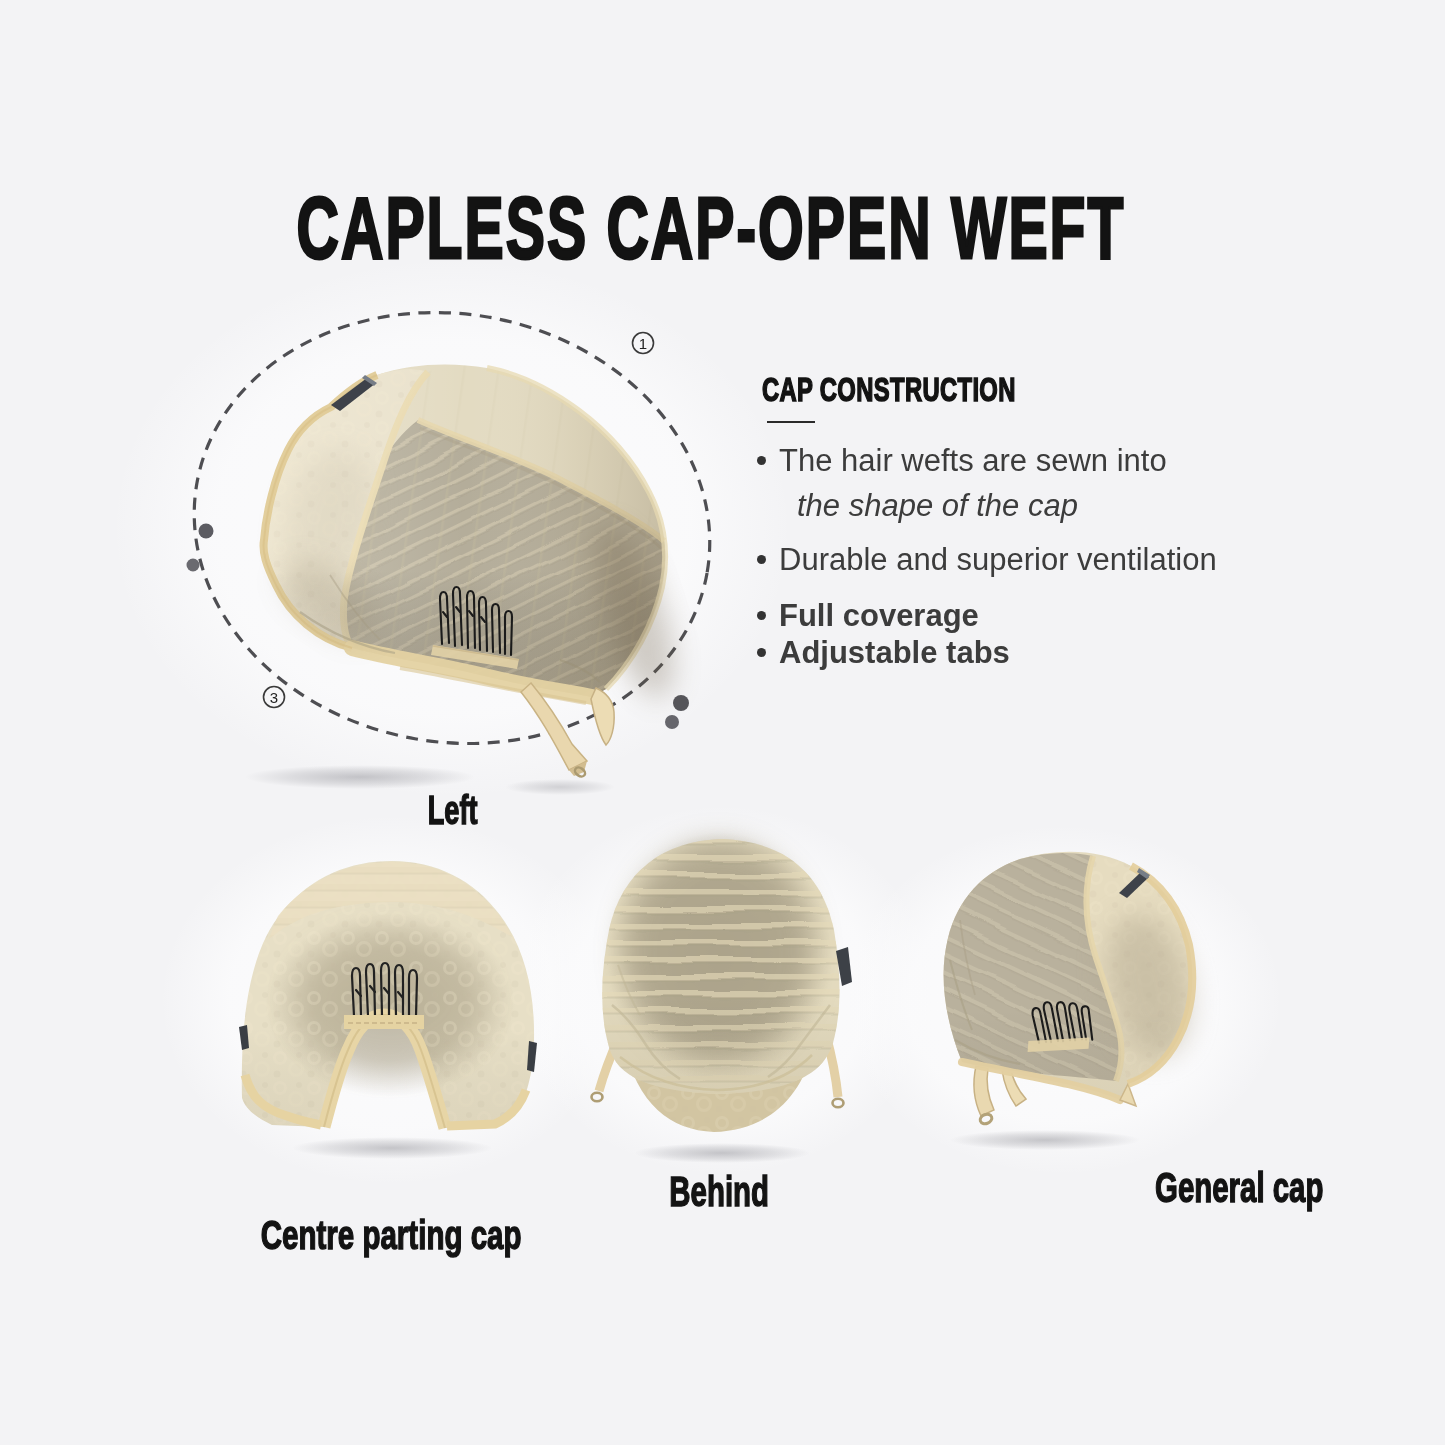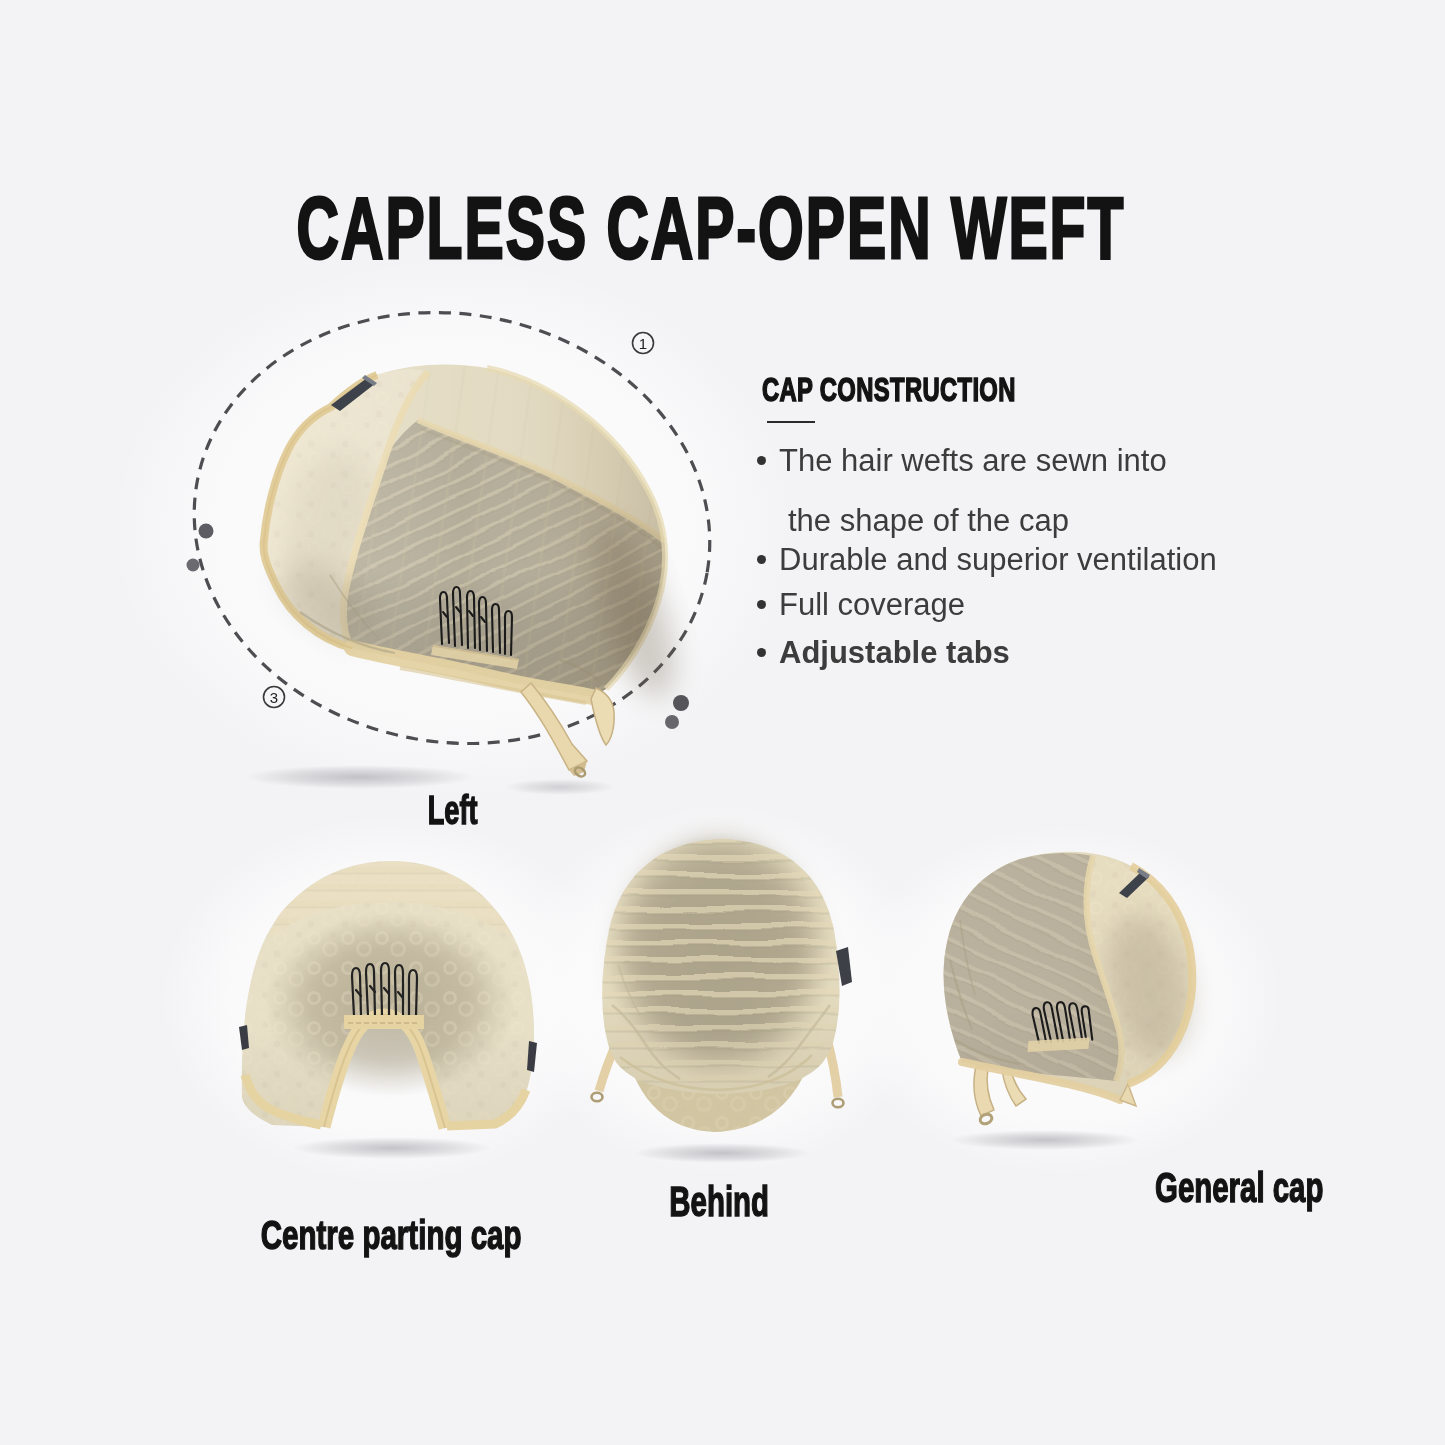--- a/index.html
+++ b/index.html
@@ -351,30 +351,30 @@
   <span class="blk" style="font-size:87px;transform:scaleX(.675);letter-spacing:3px;-webkit-text-stroke:3px #131313;">CAPLESS CAP-OPEN WEFT</span>
 </div>
 
 <div class="lw" style="left:762px;top:370px;">
   <span class="blk" style="font-size:34px;transform:scaleX(.70);letter-spacing:.5px;-webkit-text-stroke:1.6px #131313;">CAP CONSTRUCTION</span>
 </div>
 <div style="position:absolute;left:767px;top:421px;width:48px;height:2px;background:#2a2a2a;"></div>
 
 <div class="bullets">
   <div class="bl" style="top:5px;text-align:center;"><span class="dot"></span>The hair wefts are sewn into</div>
-  <div class="bl" style="top:65px;margin-left:31px;">the shape of the cap</div>
+  <div class="bl" style="top:50px;margin-left:40px;font-style:italic;">the shape of the cap</div>
   <div class="bl" style="top:104px;"><span class="dot"></span>Durable and superior ventilation</div>
-  <div class="bl" style="top:149px;"><span class="dot"></span>Full coverage</div>
+  <div class="bl" style="top:160px;font-weight:bold;"><span class="dot"></span>Full coverage</div>
   <div class="bl" style="top:197px;font-weight:bold;"><span class="dot"></span>Adjustable tabs</div>
 </div>
 
 <div class="cw" style="left:153px;top:788px;width:600px;">
   <span class="blk" style="font-size:40px;transform:scaleX(.68);-webkit-text-stroke:1.4px #131313;">Left</span>
 </div>
 <div class="cw" style="left:91px;top:1212px;width:600px;">
   <span class="blk" style="font-size:41px;transform:scaleX(.72);-webkit-text-stroke:1.4px #131313;">Centre parting cap</span>
 </div>
-<div class="cw" style="left:419px;top:1168px;width:600px;margin-top:10px;">
+<div class="cw" style="left:419px;top:1168px;width:600px;">
   <span class="blk" style="font-size:42px;transform:scaleX(.70);-webkit-text-stroke:1.4px #131313;">Behind</span>
 </div>
 <div class="cw" style="left:759px;top:1164px;width:600px;text-align:right;">
   <span class="blk" style="font-size:42px;transform:scaleX(.70);-webkit-text-stroke:1.4px #131313;">General cap</span>
 </div>
 
 </body></html>

